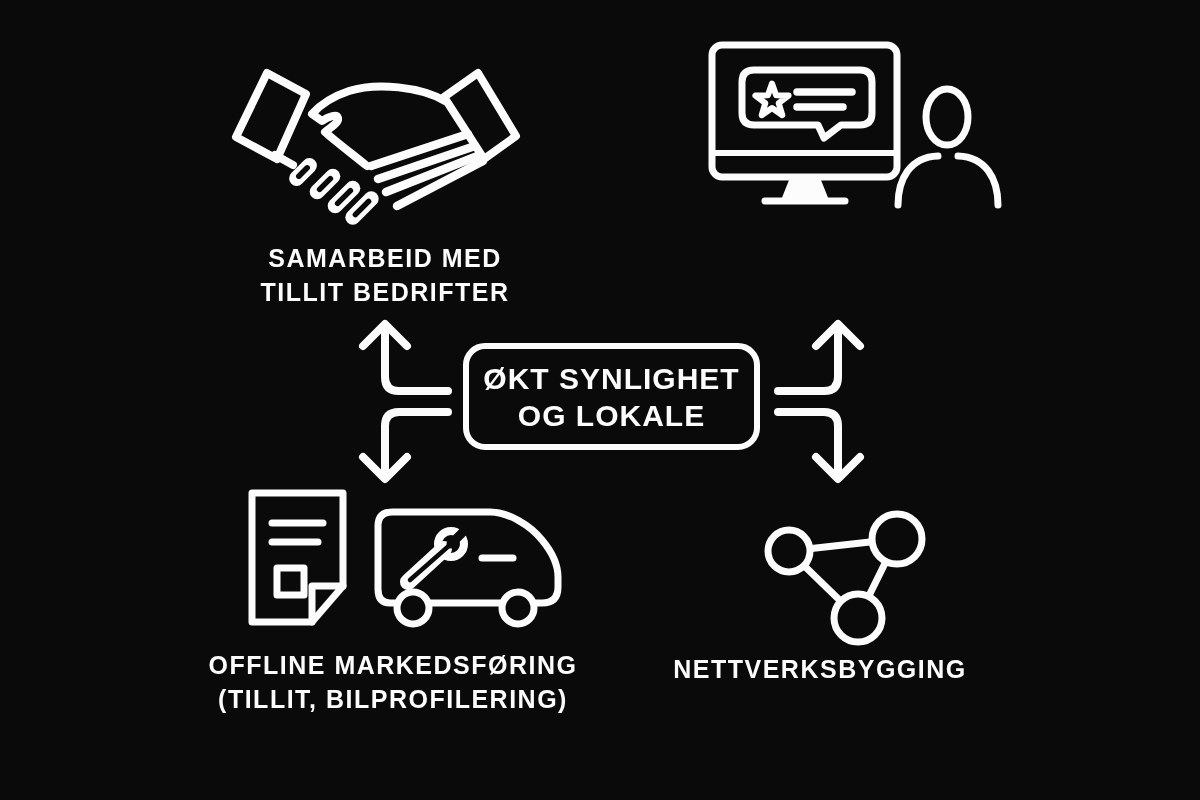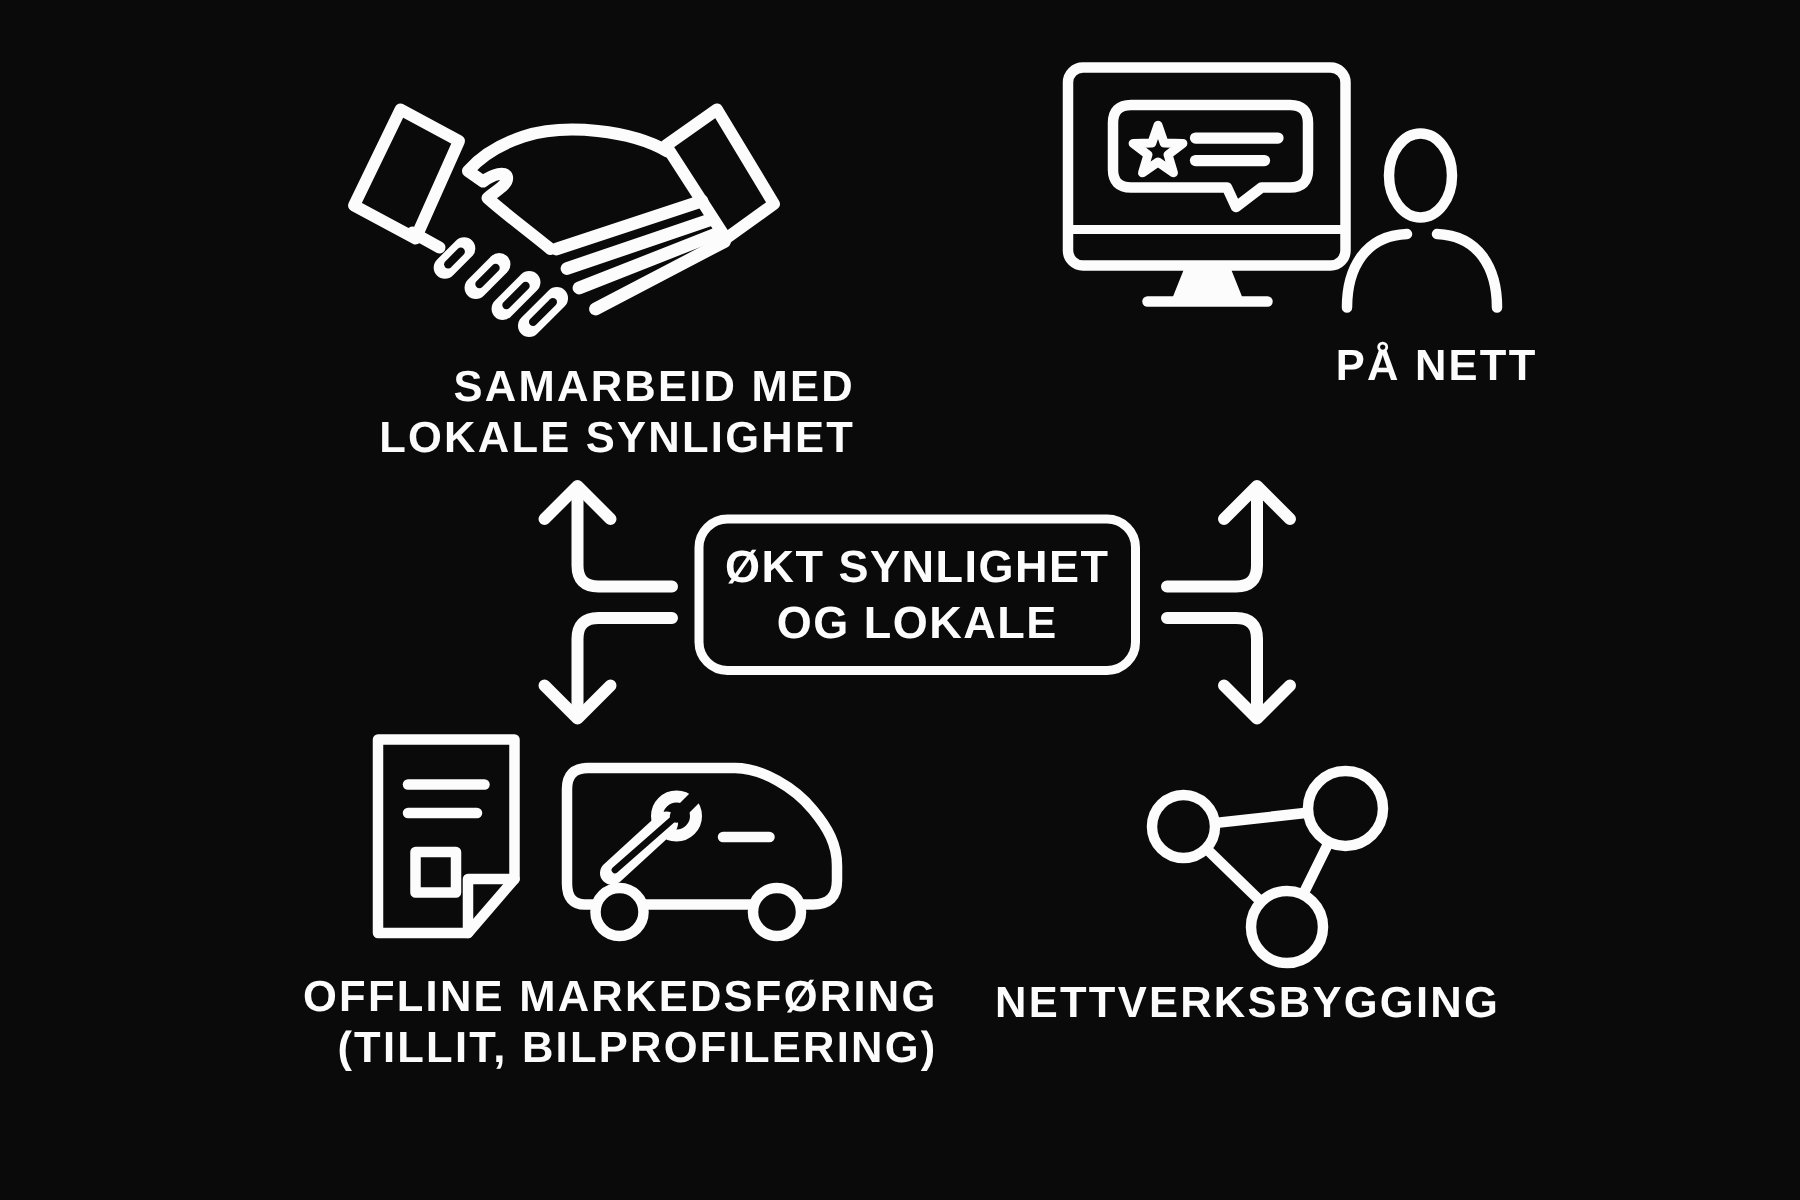--- a/index.html
+++ b/index.html
@@ -4,22 +4,22 @@
 <style>
   html,body{margin:0;padding:0;background:#0a0a0a;}
   .canvas{
     position:relative;width:1200px;height:800px;overflow:hidden;
     background:#0a0a0a;
     font-family:"Liberation Sans","DejaVu Sans",sans-serif;
   }
   .abs{position:absolute;}
   svg{display:block;overflow:visible;}
   .label{
-    position:absolute;color:#fcfcfc;font-weight:700;font-size:29px;
-    line-height:34px;letter-spacing:1.5px;text-align:right;white-space:nowrap;
+    position:absolute;color:#fcfcfc;font-weight:700;font-size:25px;
+    line-height:34px;letter-spacing:1.5px;text-align:center;white-space:nowrap;
   }
   .label div:empty{display:none;}
   .center-box{
     position:absolute;left:463px;top:343px;width:285px;height:95px;
     border:6px solid #fcfcfc;border-radius:22px;background:#0a0a0a;
     display:flex;flex-direction:column;align-items:center;justify-content:center;
     color:#fcfcfc;font-weight:700;font-size:30px;line-height:37px;letter-spacing:1px;
     text-align:right;white-space:nowrap;
   }
 </style>
@@ -113,28 +113,27 @@
     <path d="M39,56 L147,44"></path>
     <path d="M39,56 L108,123"></path>
     <path d="M147,44 L108,123"></path>
     <circle cx="39" cy="56" r="21" fill="#0a0a0a"></circle>
     <circle cx="147" cy="44" r="25" fill="#0a0a0a"></circle>
     <circle cx="108" cy="123" r="24" fill="#0a0a0a"></circle>
   </svg>
 
   <div class="label" style="left:200px;top:241px;width:370px">
     <div>SAMARBEID MED</div>
-    <div>LOKALE SYNLIGHET</div>
+    <div>TILLIT BEDRIFTER</div>
   </div>
 
   <div class="label" style="left:665px;top:227px;width:360px">
-    <div>PÅ NETT</div>
   </div>
 
-  <div class="label" style="left:185px;top:648px;width:440px">
+  <div class="label" style="left:173px;top:648px;width:440px">
     <div>OFFLINE MARKEDSFØRING</div>
     <div>(TILLIT, BILPROFILERING)</div>
   </div>
 
   <div class="label" style="left:640px;top:652px;width:360px">
     <div>NETTVERKSBYGGING</div>
 
   </div>
 
 </div>

